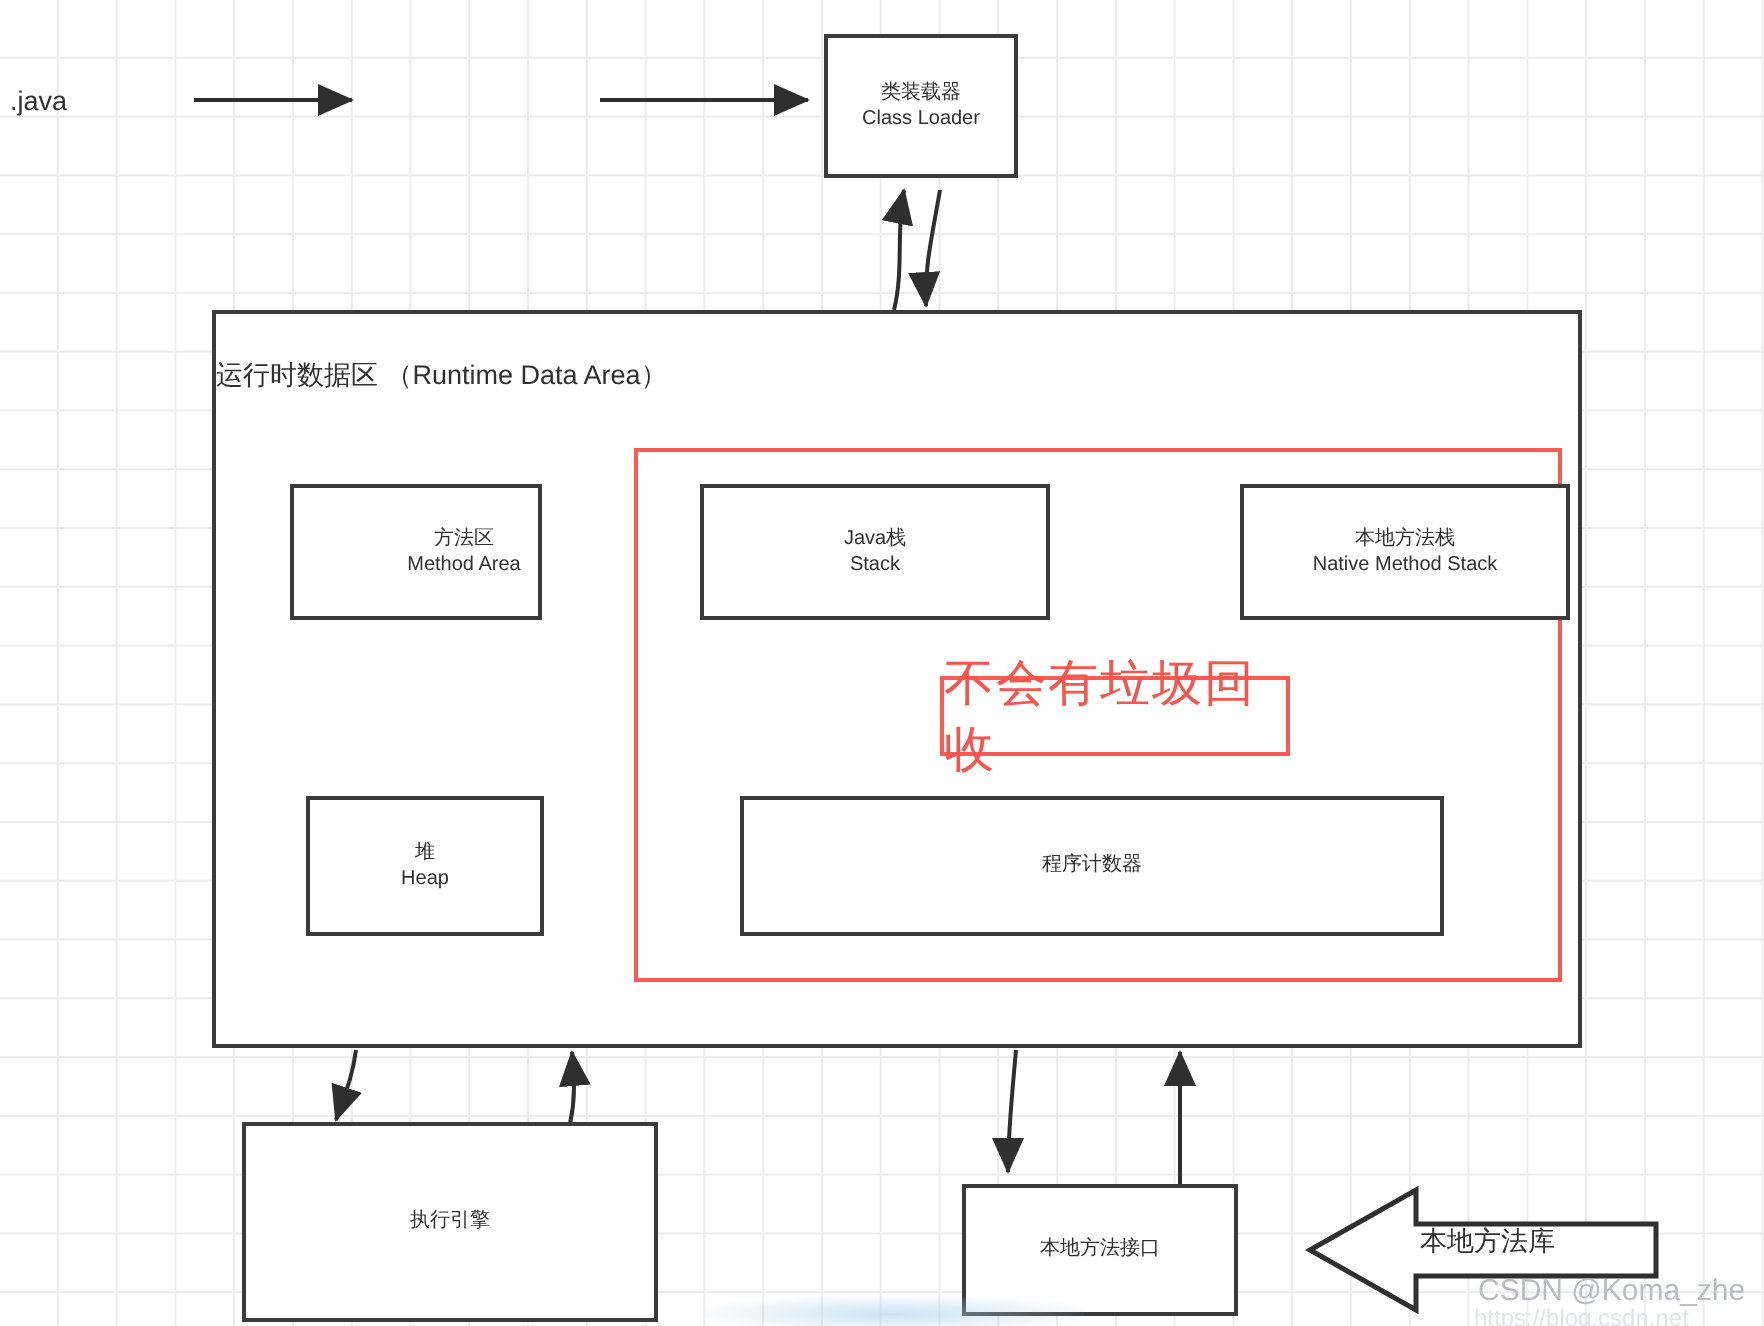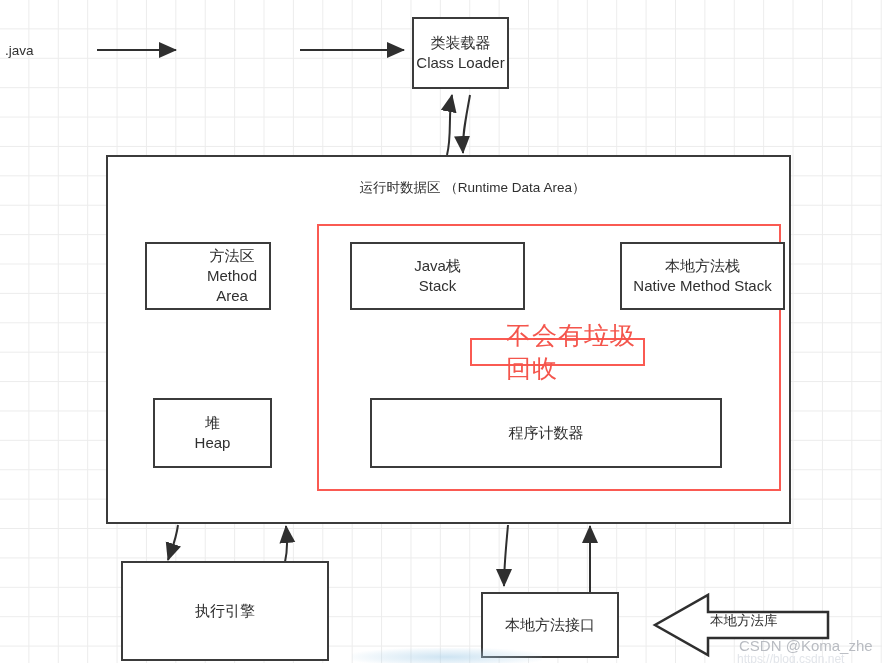--- a/index.html
+++ b/index.html
@@ -28,21 +28,21 @@
     flex-direction: column;
     align-items: center;
     justify-content: center;
     text-align: center;
     line-height: 1.32;
     white-space: pre-line;
   }
   .boxnode {
     border: 2px solid #3b3b3b;
     background: #ffffff;
-    font-size: 15px;
+    font-size: 10px;
     color: #303030;
   }
   .plainlabel {
     position: absolute;
     font-size: 13.5px;
     color: #303030;
     white-space: nowrap;
   }
   svg.layer {
     position: absolute;
@@ -61,51 +61,48 @@
     height: 369px;
     border: 2px solid #3b3b3b;
     background: #ffffff;
     box-sizing: border-box;
   }
   #runtime-title {
     position: absolute;
     left: 0;
     top: 22px;
     width: 100%;
-    text-align: center;
-    font-size: 13.5px;
-    color: #303030;
-    padding-left: 24px;
+    font-size: 13.5px;
+    color: #303030;
   }
   #gc-region {
     position: absolute;
     left: 209px;
     top: 67px;
     width: 464px;
     height: 267px;
     border: 2px solid #fa5a52;
     box-sizing: border-box;
     background: transparent;
   }
   #no-gc-badge {
     position: absolute;
     left: 470px;
     top: 338px;
     width: 175px;
-    height: 28px;
+    height: 40px;
     border: 2px solid #fa5a52;
     box-sizing: border-box;
     display: flex;
     align-items: center;
     justify-content: center;
     color: #f4554c;
     font-size: 25px;
     letter-spacing: 1px;
     background: transparent;
-    padding-left: 34px;
   }
   #class-file-note {
     position: absolute;
     left: 183px;
     top: 3px;
     width: 115px;
     height: 95px;
   }
   #class-file-note .noteface {
     position: absolute;

